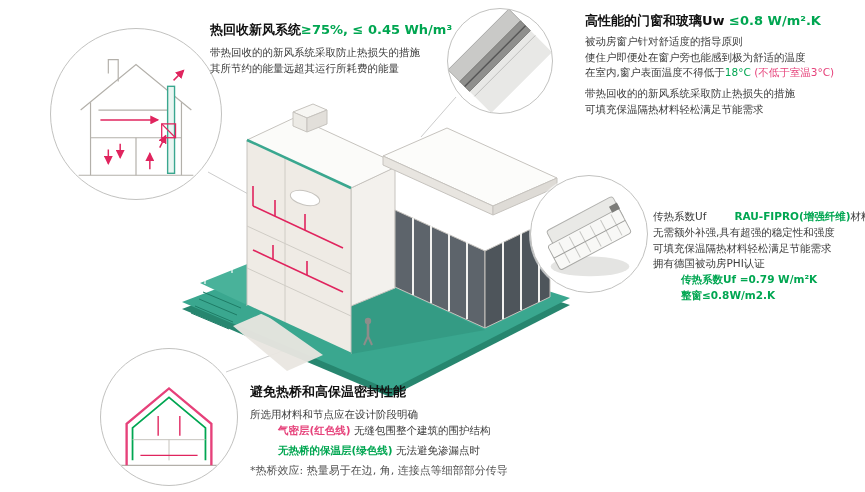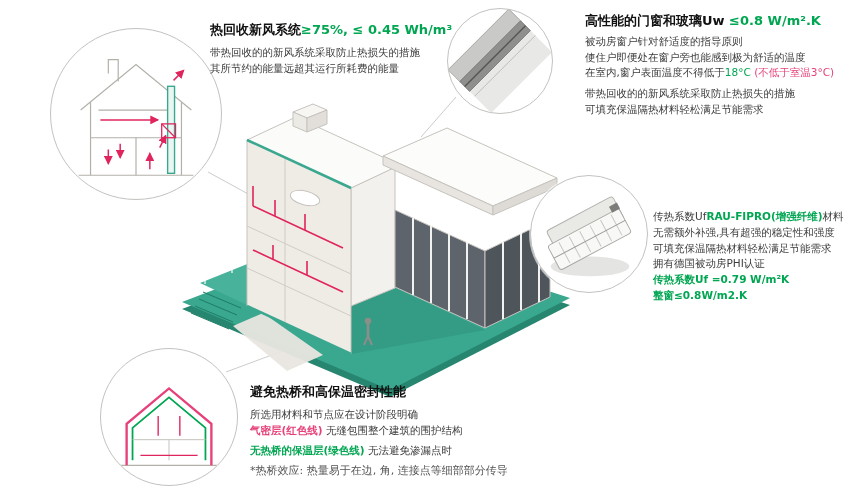--- a/index.html
+++ b/index.html
@@ -23,21 +23,21 @@
   .tb-profile { left:653px; top:209px; width:210px; }
   .tb-thermal { left:250px; top:384px; width:312px; }
 
   .title { font-size:13px; font-weight:bold; color:#111; line-height:1.3; margin-bottom:6px; }
   .tb-win .title { margin-bottom:4px; }
   .body  { font-size:10.5px; line-height:1.5; color:#3c3c3c; }
   .body div { white-space:nowrap; }
   .gap-top { margin-top:5px; }
   .green { color:#00a651; }
   .pink  { color:#e6417a; }
-  .bold  { font-weight:bold; }
+  .bold  { font-weight:bold;margin-left:28px; }
   .footnote { font-size:11px; color:#555; margin-top:4px; white-space:nowrap; }
 </style>
 </head>
 <body>
 
 <div class="canvas">
 
   <svg class="connectors" width="865" height="492">
     <g stroke="#cccccc" stroke-width="1">
       <line x1="208" y1="172" x2="250" y2="195"></line>

